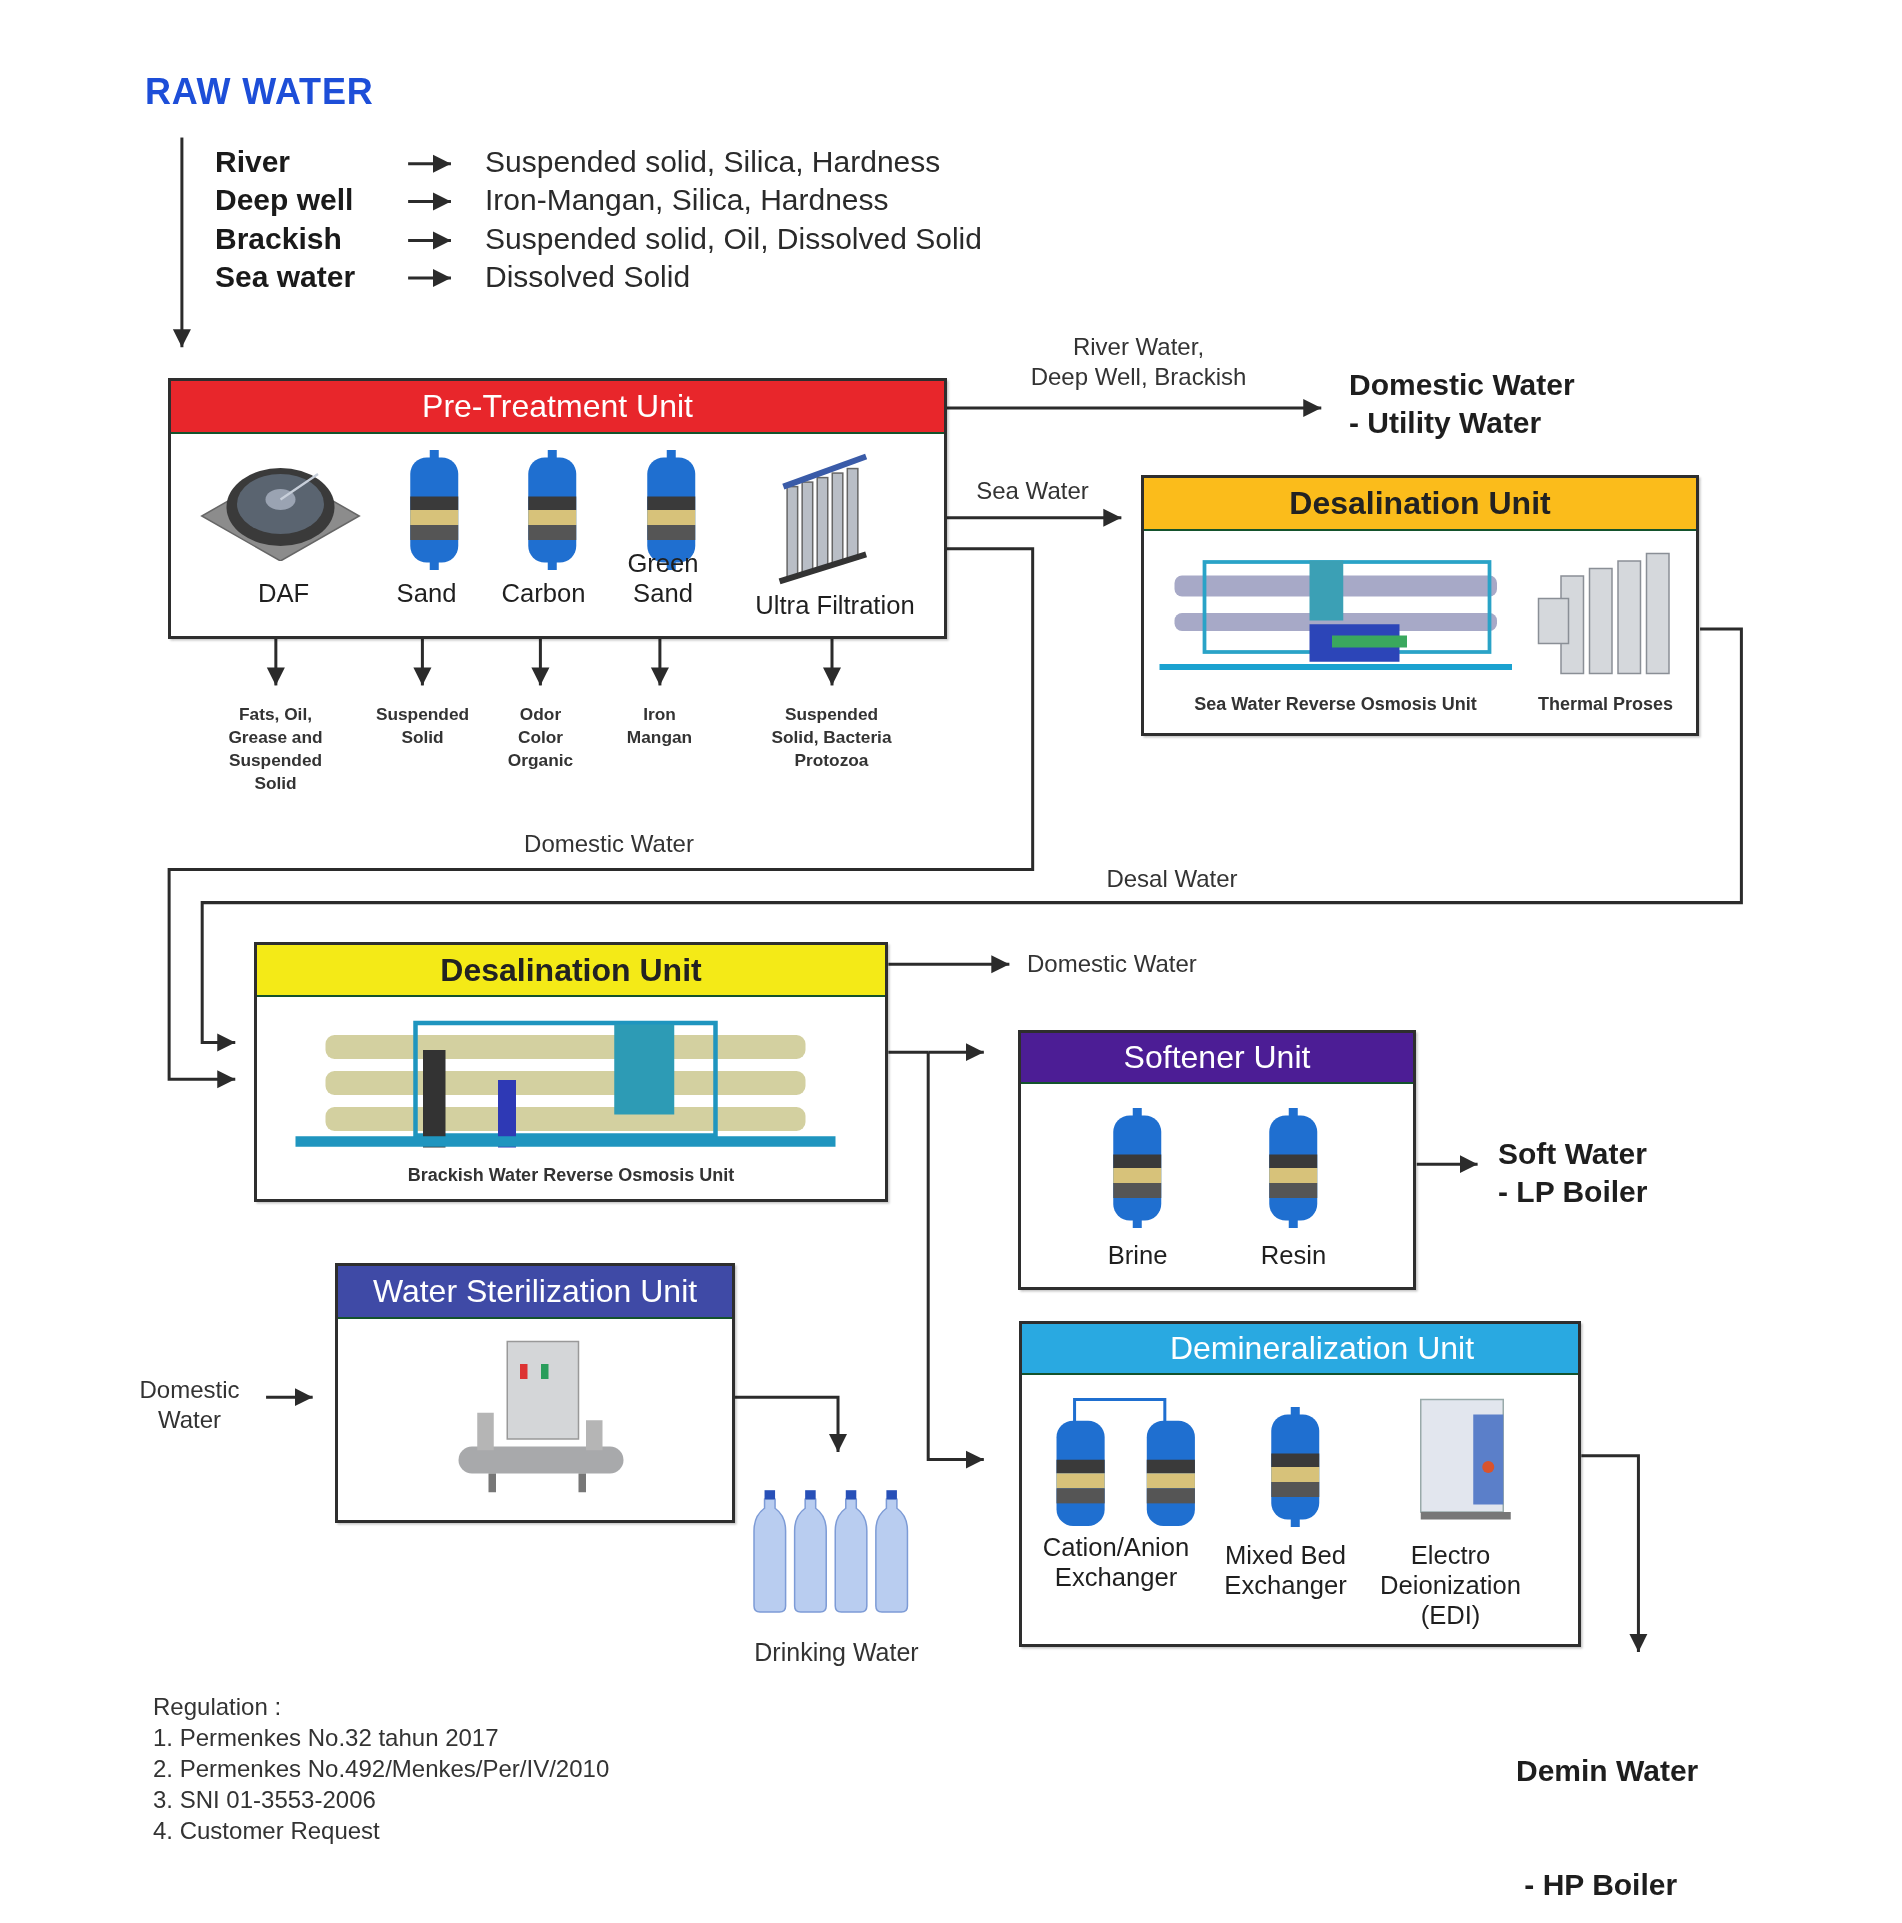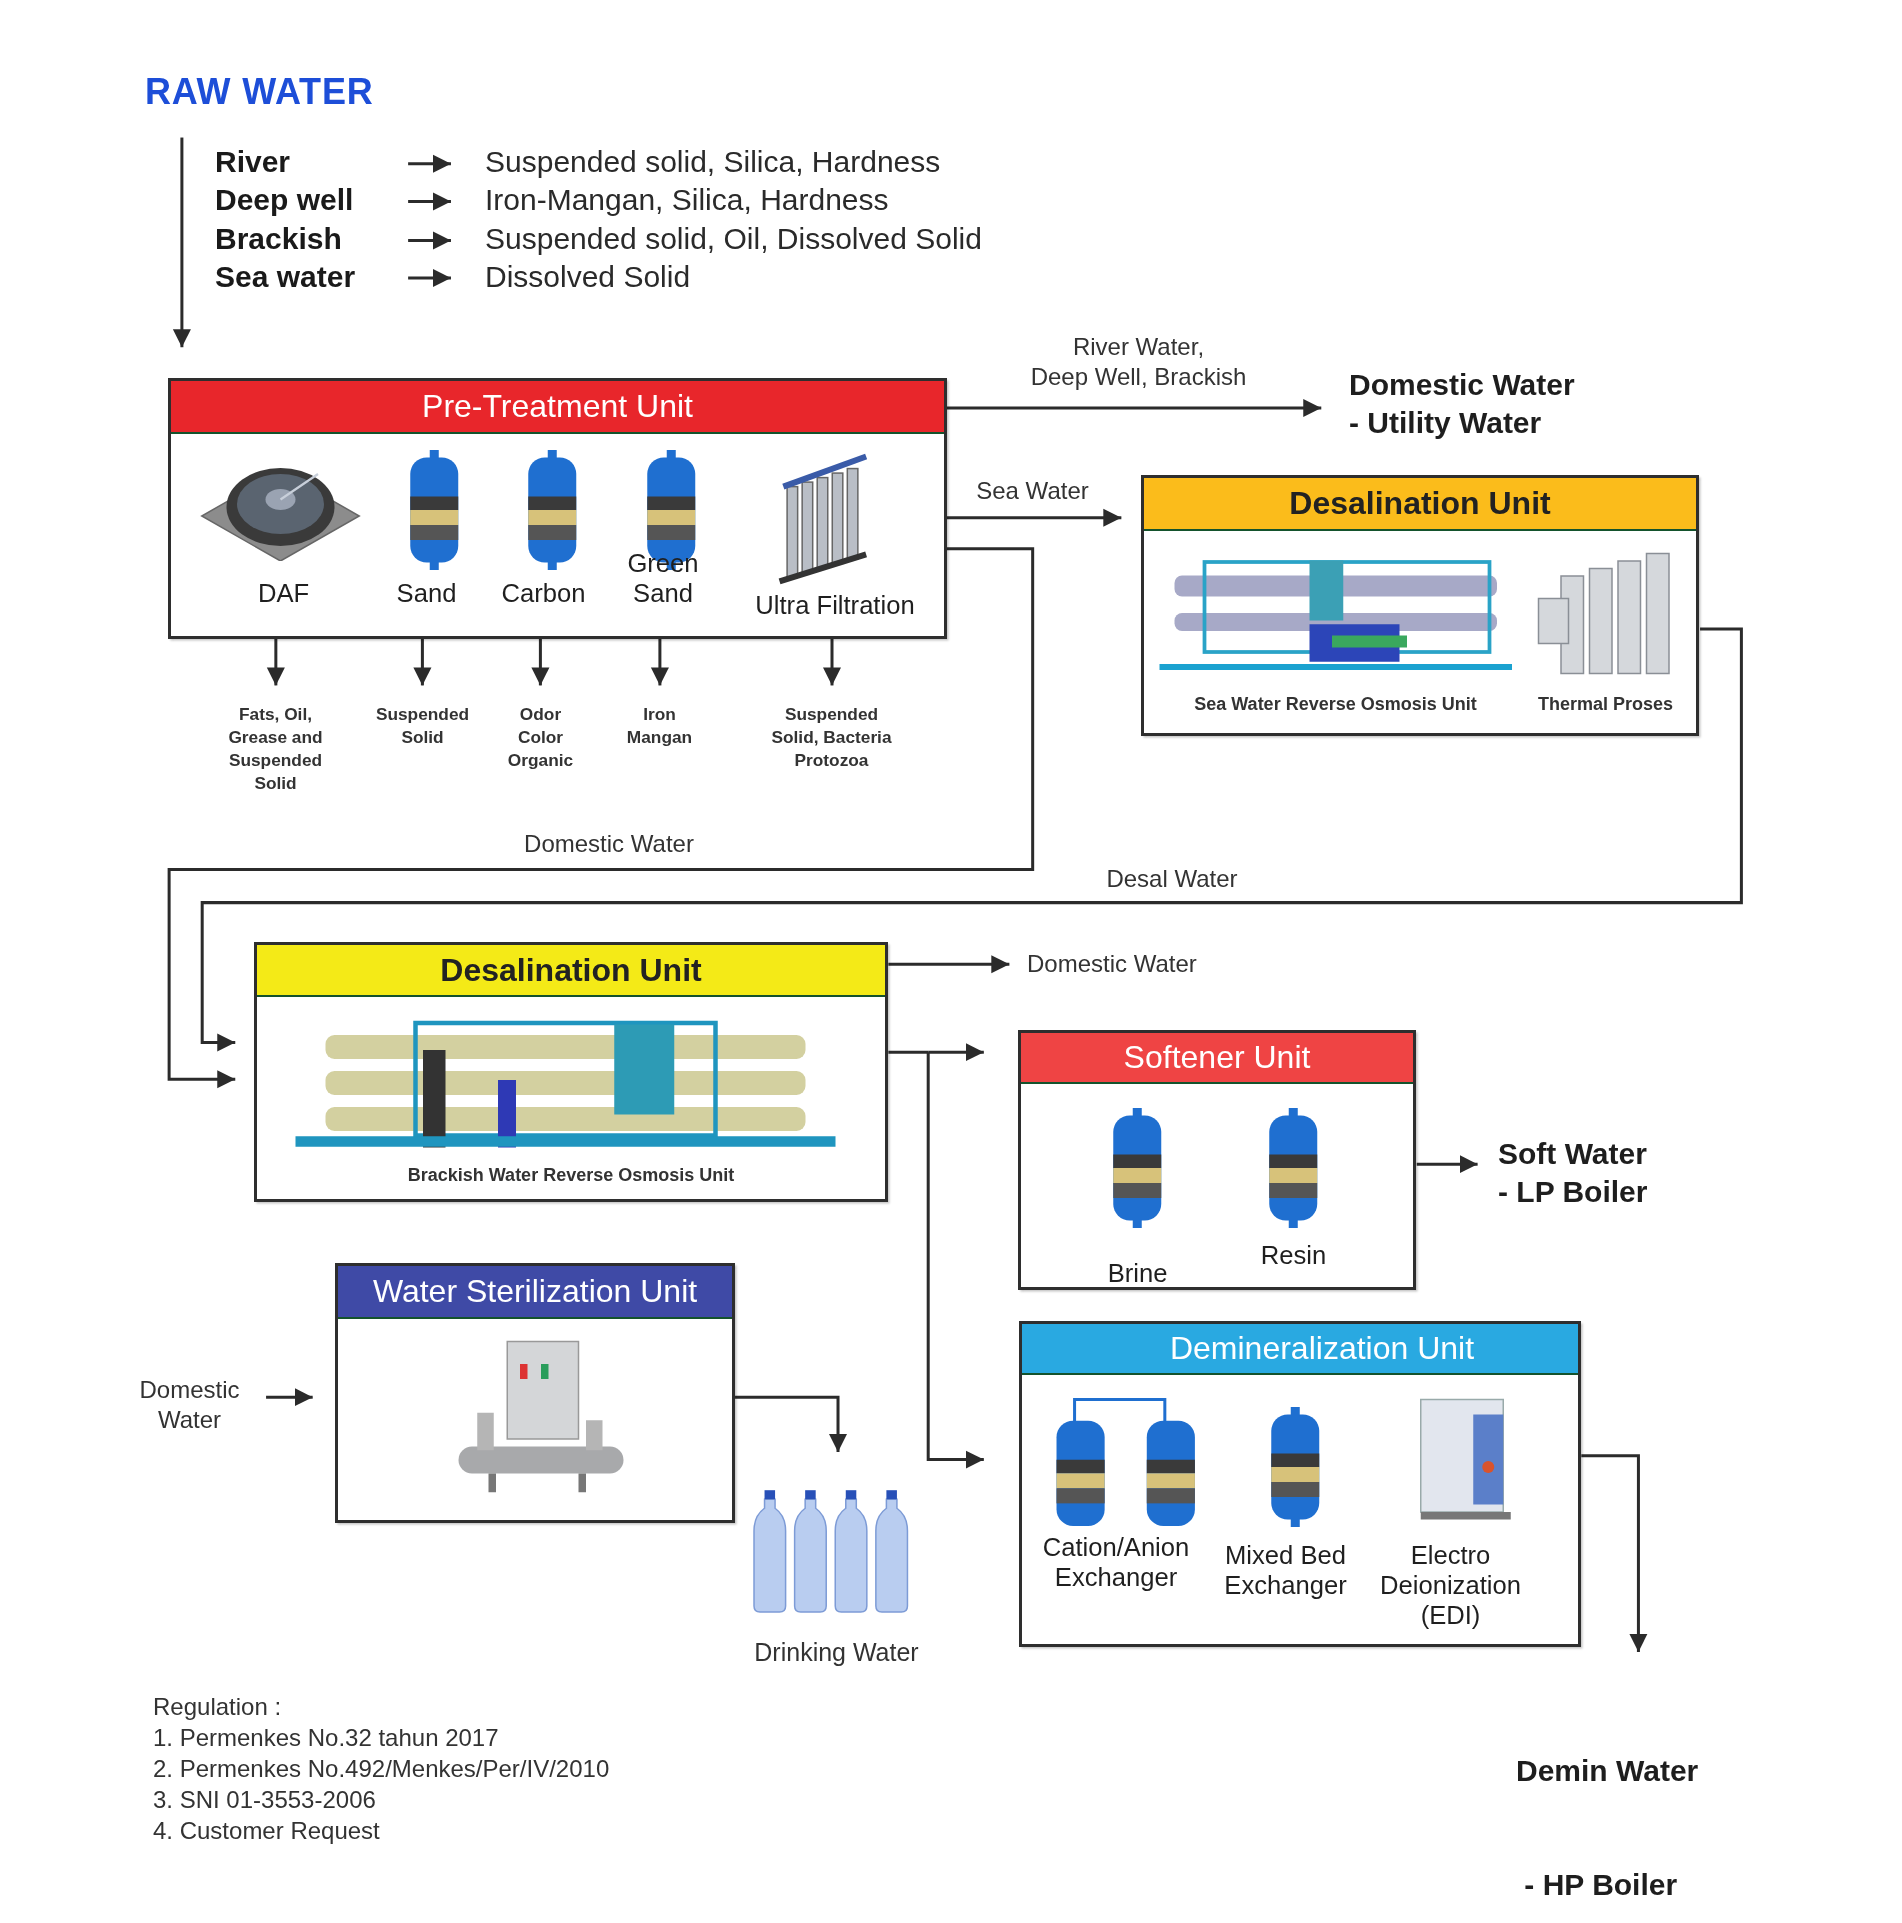--- a/index.html
+++ b/index.html
@@ -210,40 +210,40 @@
     <rect x="160" y="4" width="400" height="150" fill="none" stroke="#1f95bf" stroke-width="6"></rect>
     <rect x="170" y="40" width="30" height="130" fill="#333"></rect>
     <rect x="270" y="80" width="24" height="90" fill="#2e39b5"></rect>
     <rect x="425" y="6" width="80" height="120" fill="#2d9bb5"></rect>
     <rect x="0" y="155" width="720" height="14" fill="#1f95bf"></rect>
   </svg>
   <div class="sm" style="left:0;top:219px;width:628px;font-size:18px;">Brackish Water Reverse Osmosis Unit</div>
 </div>
 
 <div class="box" style="left:1018px;top:1030px;width:398px;height:260px;">
-  <div class="box-header" style="height: 51px; color: rgb(255, 255, 255); background: #ef4444;">
+  <div class="box-header" style="height: 51px; color: rgb(255, 255, 255); background: #4c1d95;">
     <span>Softener Unit</span>
   </div>
   <svg class="abs" style="left:83px;top:75px" width="68" height="120" viewBox="0 0 90 160">
     <rect x="12" y="10" width="64" height="140" rx="22" fill="#1f6fd0"></rect>
       <rect x="12" y="62" width="64" height="18" fill="#3a3a3a"></rect>
       <rect x="12" y="80" width="64" height="20" fill="#d7c27a"></rect>
       <rect x="12" y="100" width="64" height="20" fill="#555"></rect>
       <rect x="38" y="0" width="12" height="12" fill="#1f6fd0"></rect>
       <rect x="38" y="148" width="12" height="12" fill="#1f6fd0"></rect>
   </svg>
   <svg class="abs" style="left:239px;top:75px" width="68" height="120" viewBox="0 0 90 160">
     <rect x="12" y="10" width="64" height="140" rx="22" fill="#1f6fd0"></rect>
       <rect x="12" y="62" width="64" height="18" fill="#3a3a3a"></rect>
       <rect x="12" y="80" width="64" height="20" fill="#d7c27a"></rect>
       <rect x="12" y="100" width="64" height="20" fill="#555"></rect>
       <rect x="38" y="0" width="12" height="12" fill="#1f6fd0"></rect>
       <rect x="38" y="148" width="12" height="12" fill="#1f6fd0"></rect>
   </svg>
-  <div class="lbl" style="left:60px;top:207px;width:113px;margin-top:18px;">Brine</div>
+  <div class="lbl" style="left:60px;top:207px;width:113px;">Brine</div>
   <div class="lbl" style="left:216px;top:207px;width:113px;">Resin</div>
 </div>
 <div class="out-text" style="left:1498px;top:1135px;">
   <div>Soft Water</div>
   <div>- LP Boiler</div>
 </div>
 
 <div class="box" style="left:1019px;top:1321px;width:562px;height:326px;">
   <div class="box-header" style="height: 51px; color: rgb(255, 255, 255); background: rgb(41, 169, 225); padding-left: 44px;">
     <span>Demineralization Unit</span>

